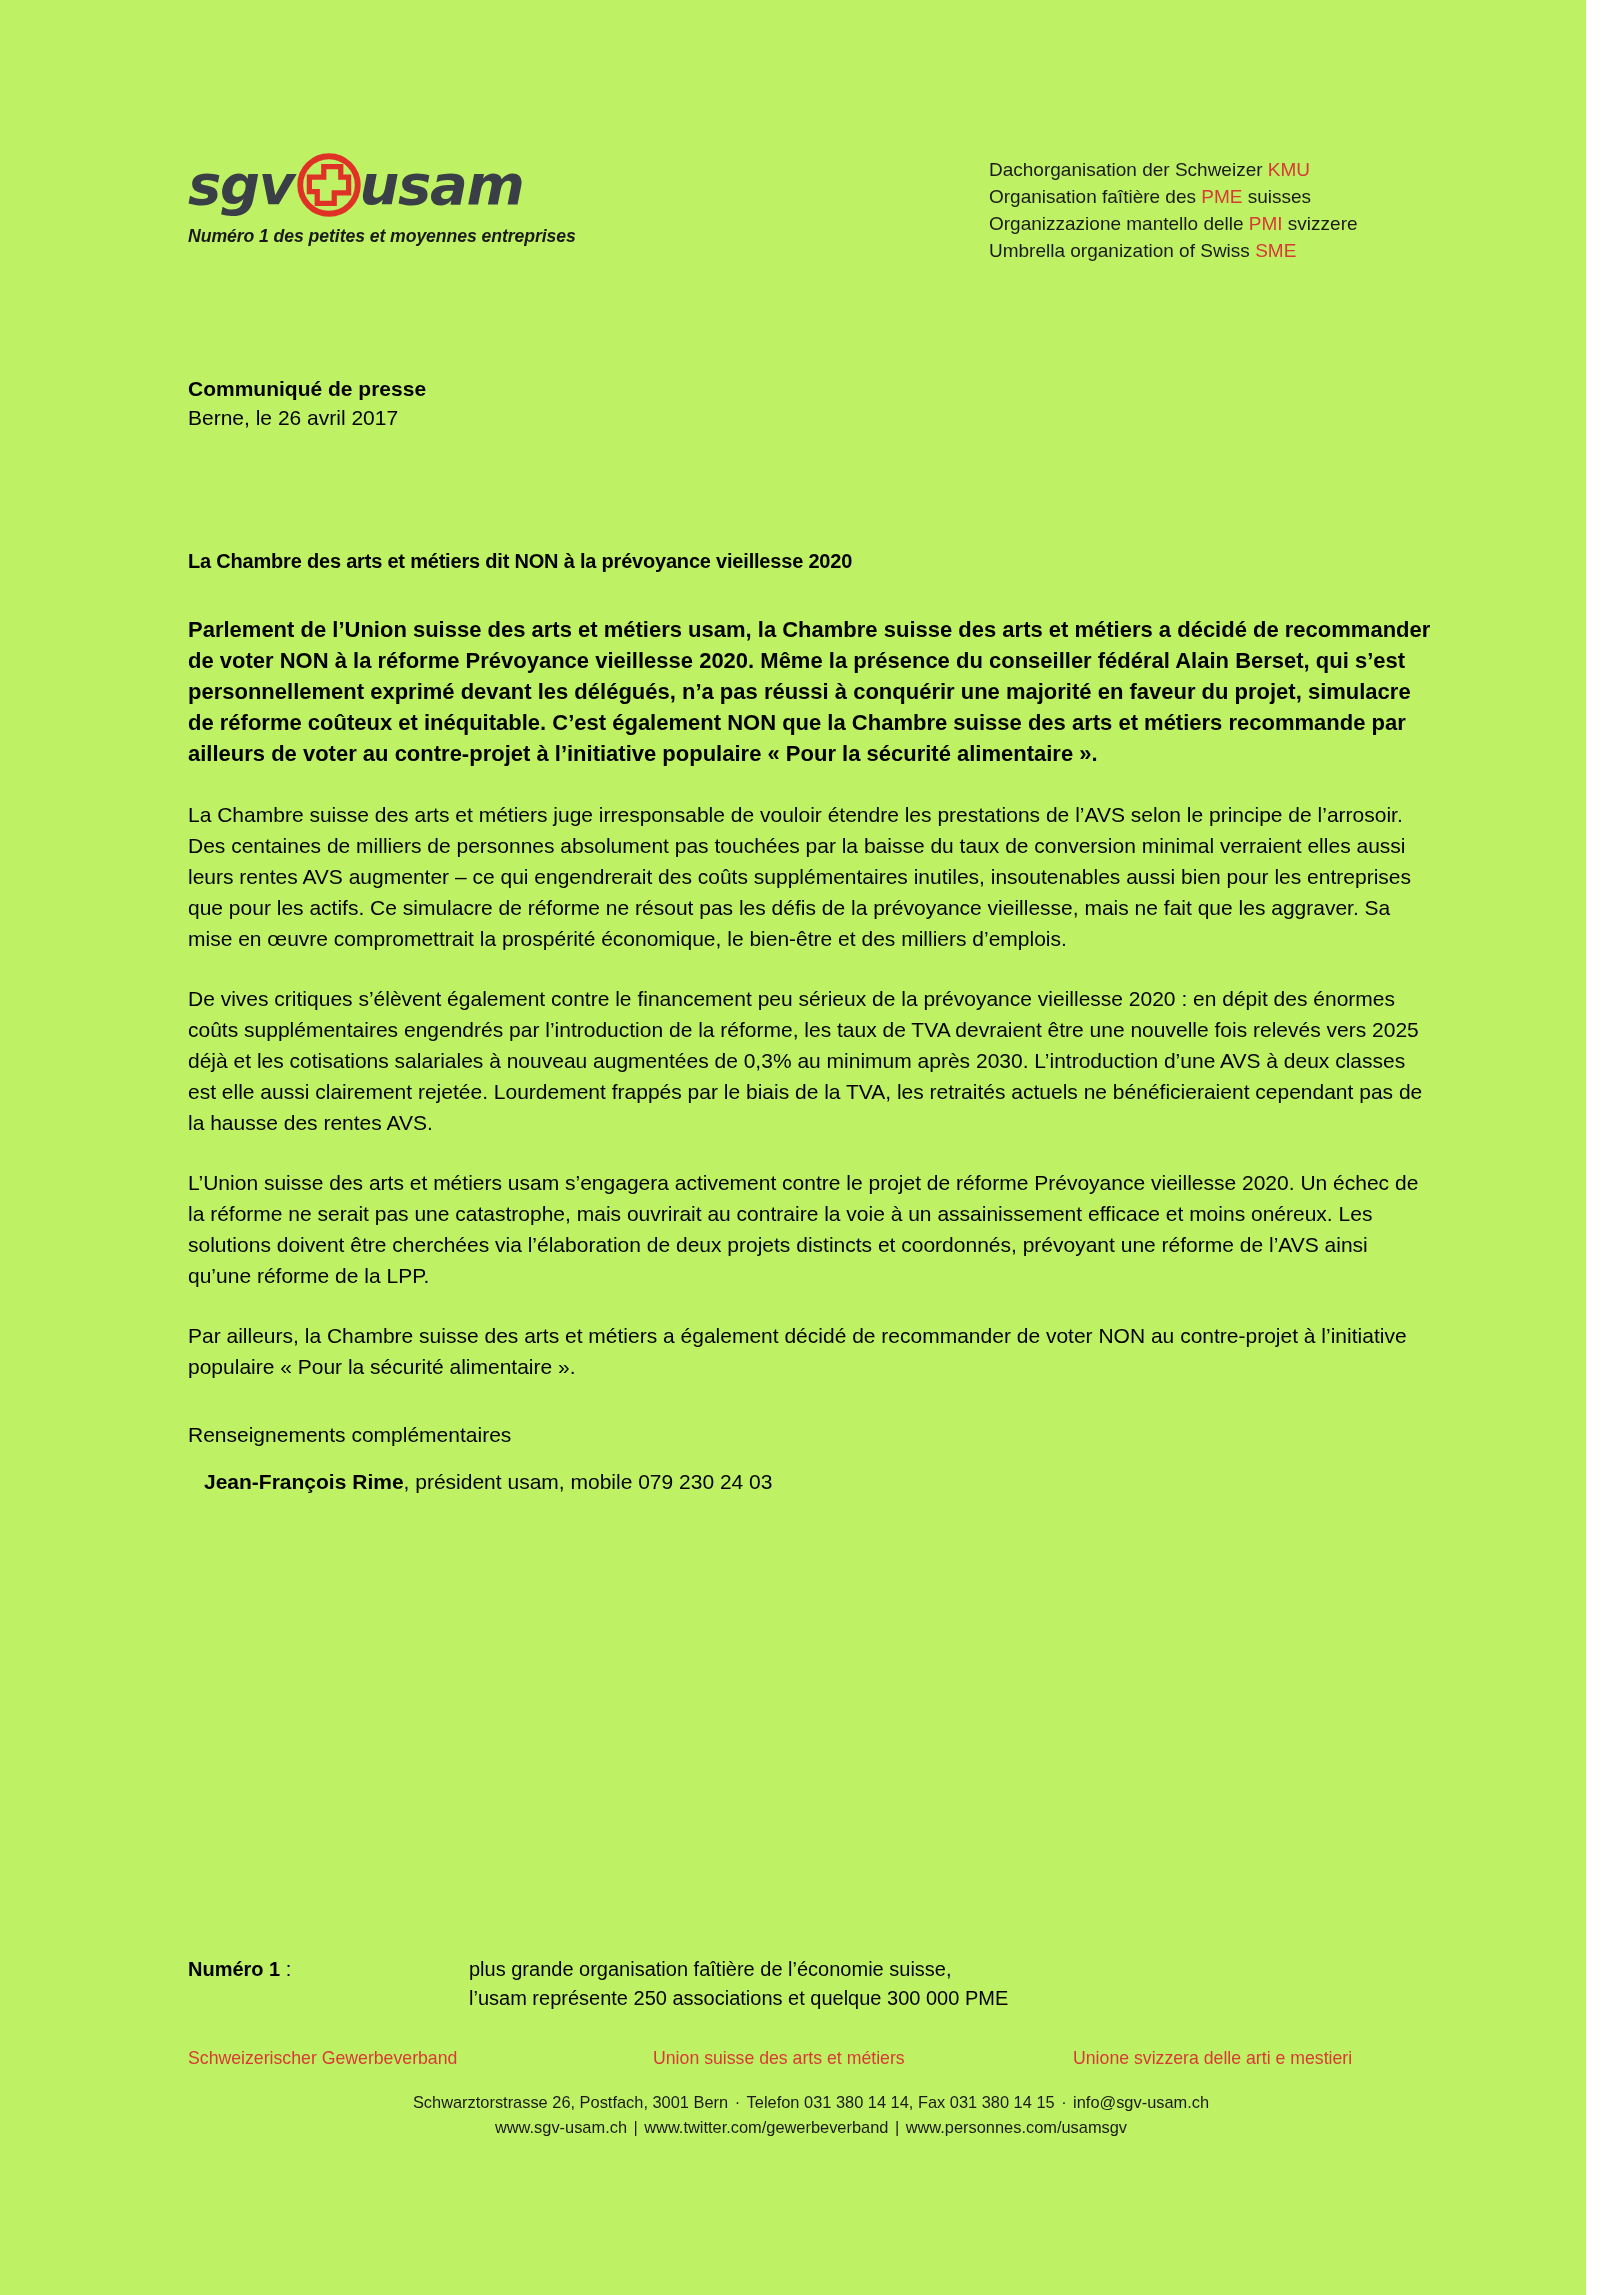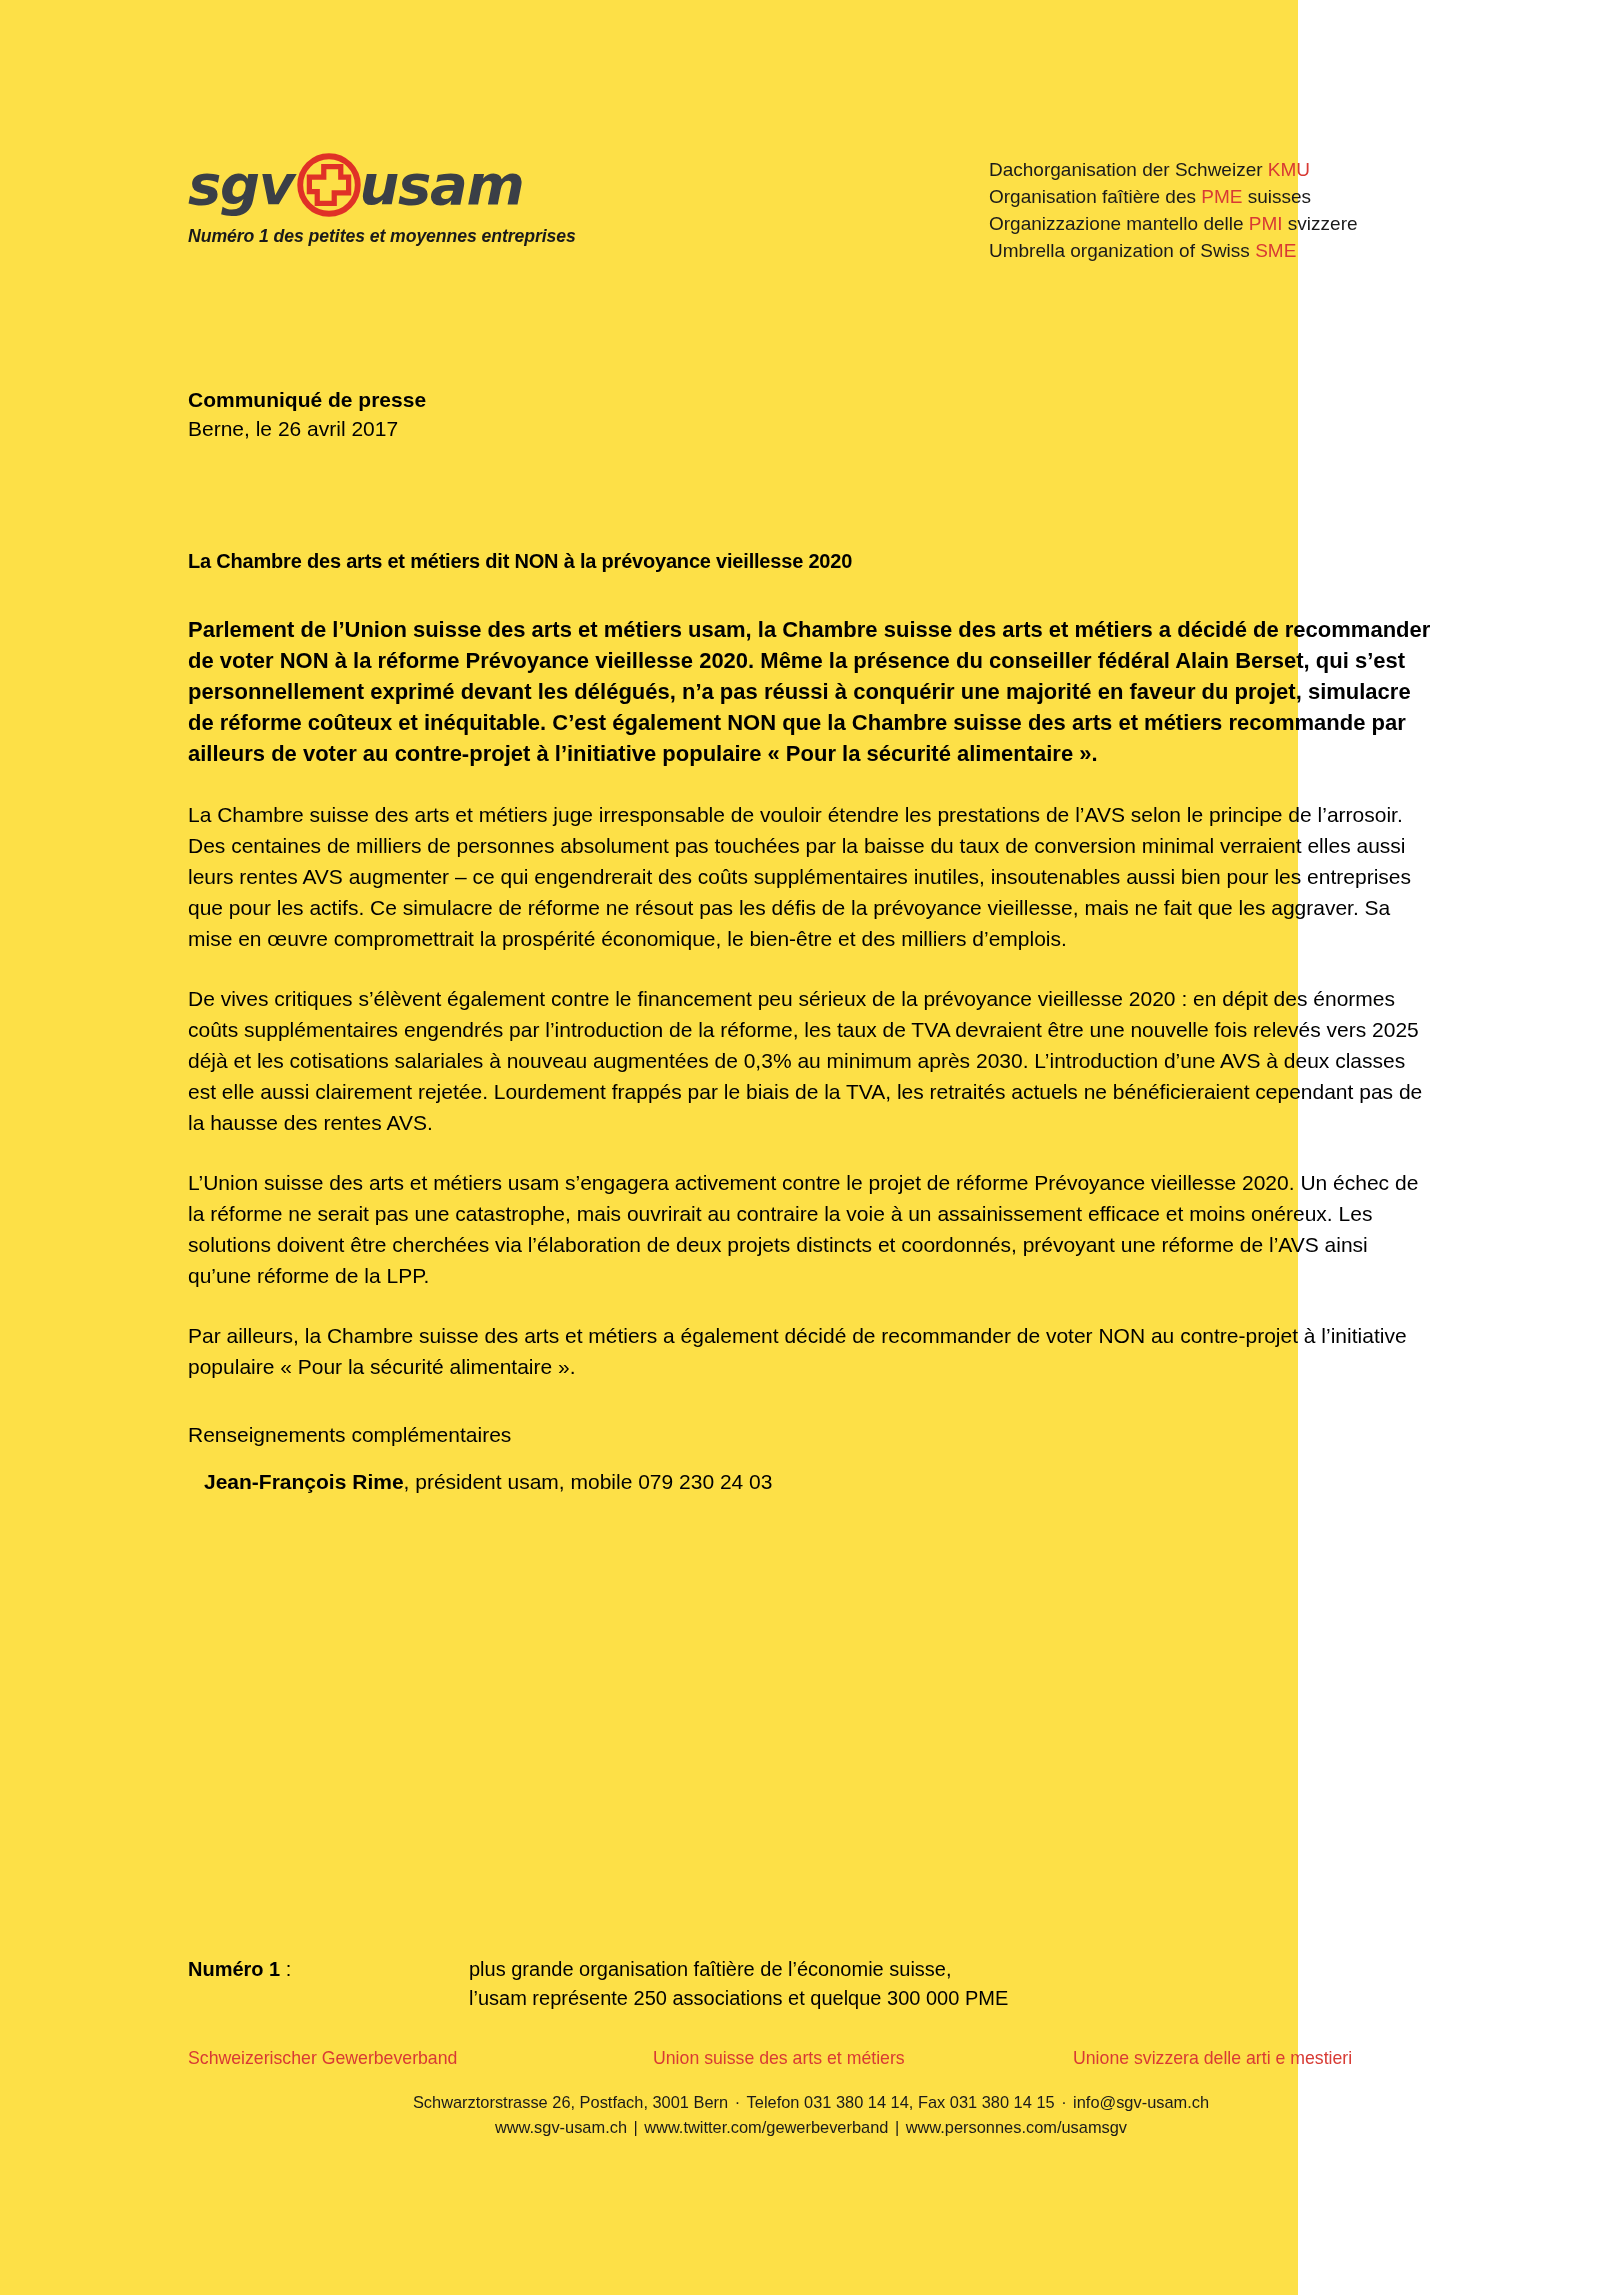--- a/index.html
+++ b/index.html
@@ -11,23 +11,23 @@
     width: 1622px;
     height: 2295px;
     font-family: "Liberation Sans", sans-serif;
     color: #000000;
     position: relative;
     overflow: hidden;
   }
   .page {
     position: absolute;
     left: 0; top: 0;
-    width: 1298px;
+    width: 1586px;
     height: 2295px;
-    background: #fde047;
+    background: #bef264;
   }
 
   
   .header {
     position: absolute;
     left: 0; top: 0;
     width: 1622px;
     height: 301px;
   }
   .logo-block {
@@ -75,21 +75,21 @@
     font-size: 19px;
     line-height: 27px;
     color: #1a1a1a;
   }
   .header-langs .accent { color: #d83a34; }
 
   
   .meta {
     position: absolute;
     left: 188px;
-    top: 385px;
+    top: 374px;
     font-size: 21px;
     line-height: 29.4px;
   }
   .meta .line-bold { font-weight: bold; }
 
   
   .doc-title {
     position: absolute;
     left: 188px;
     top: 537px;

